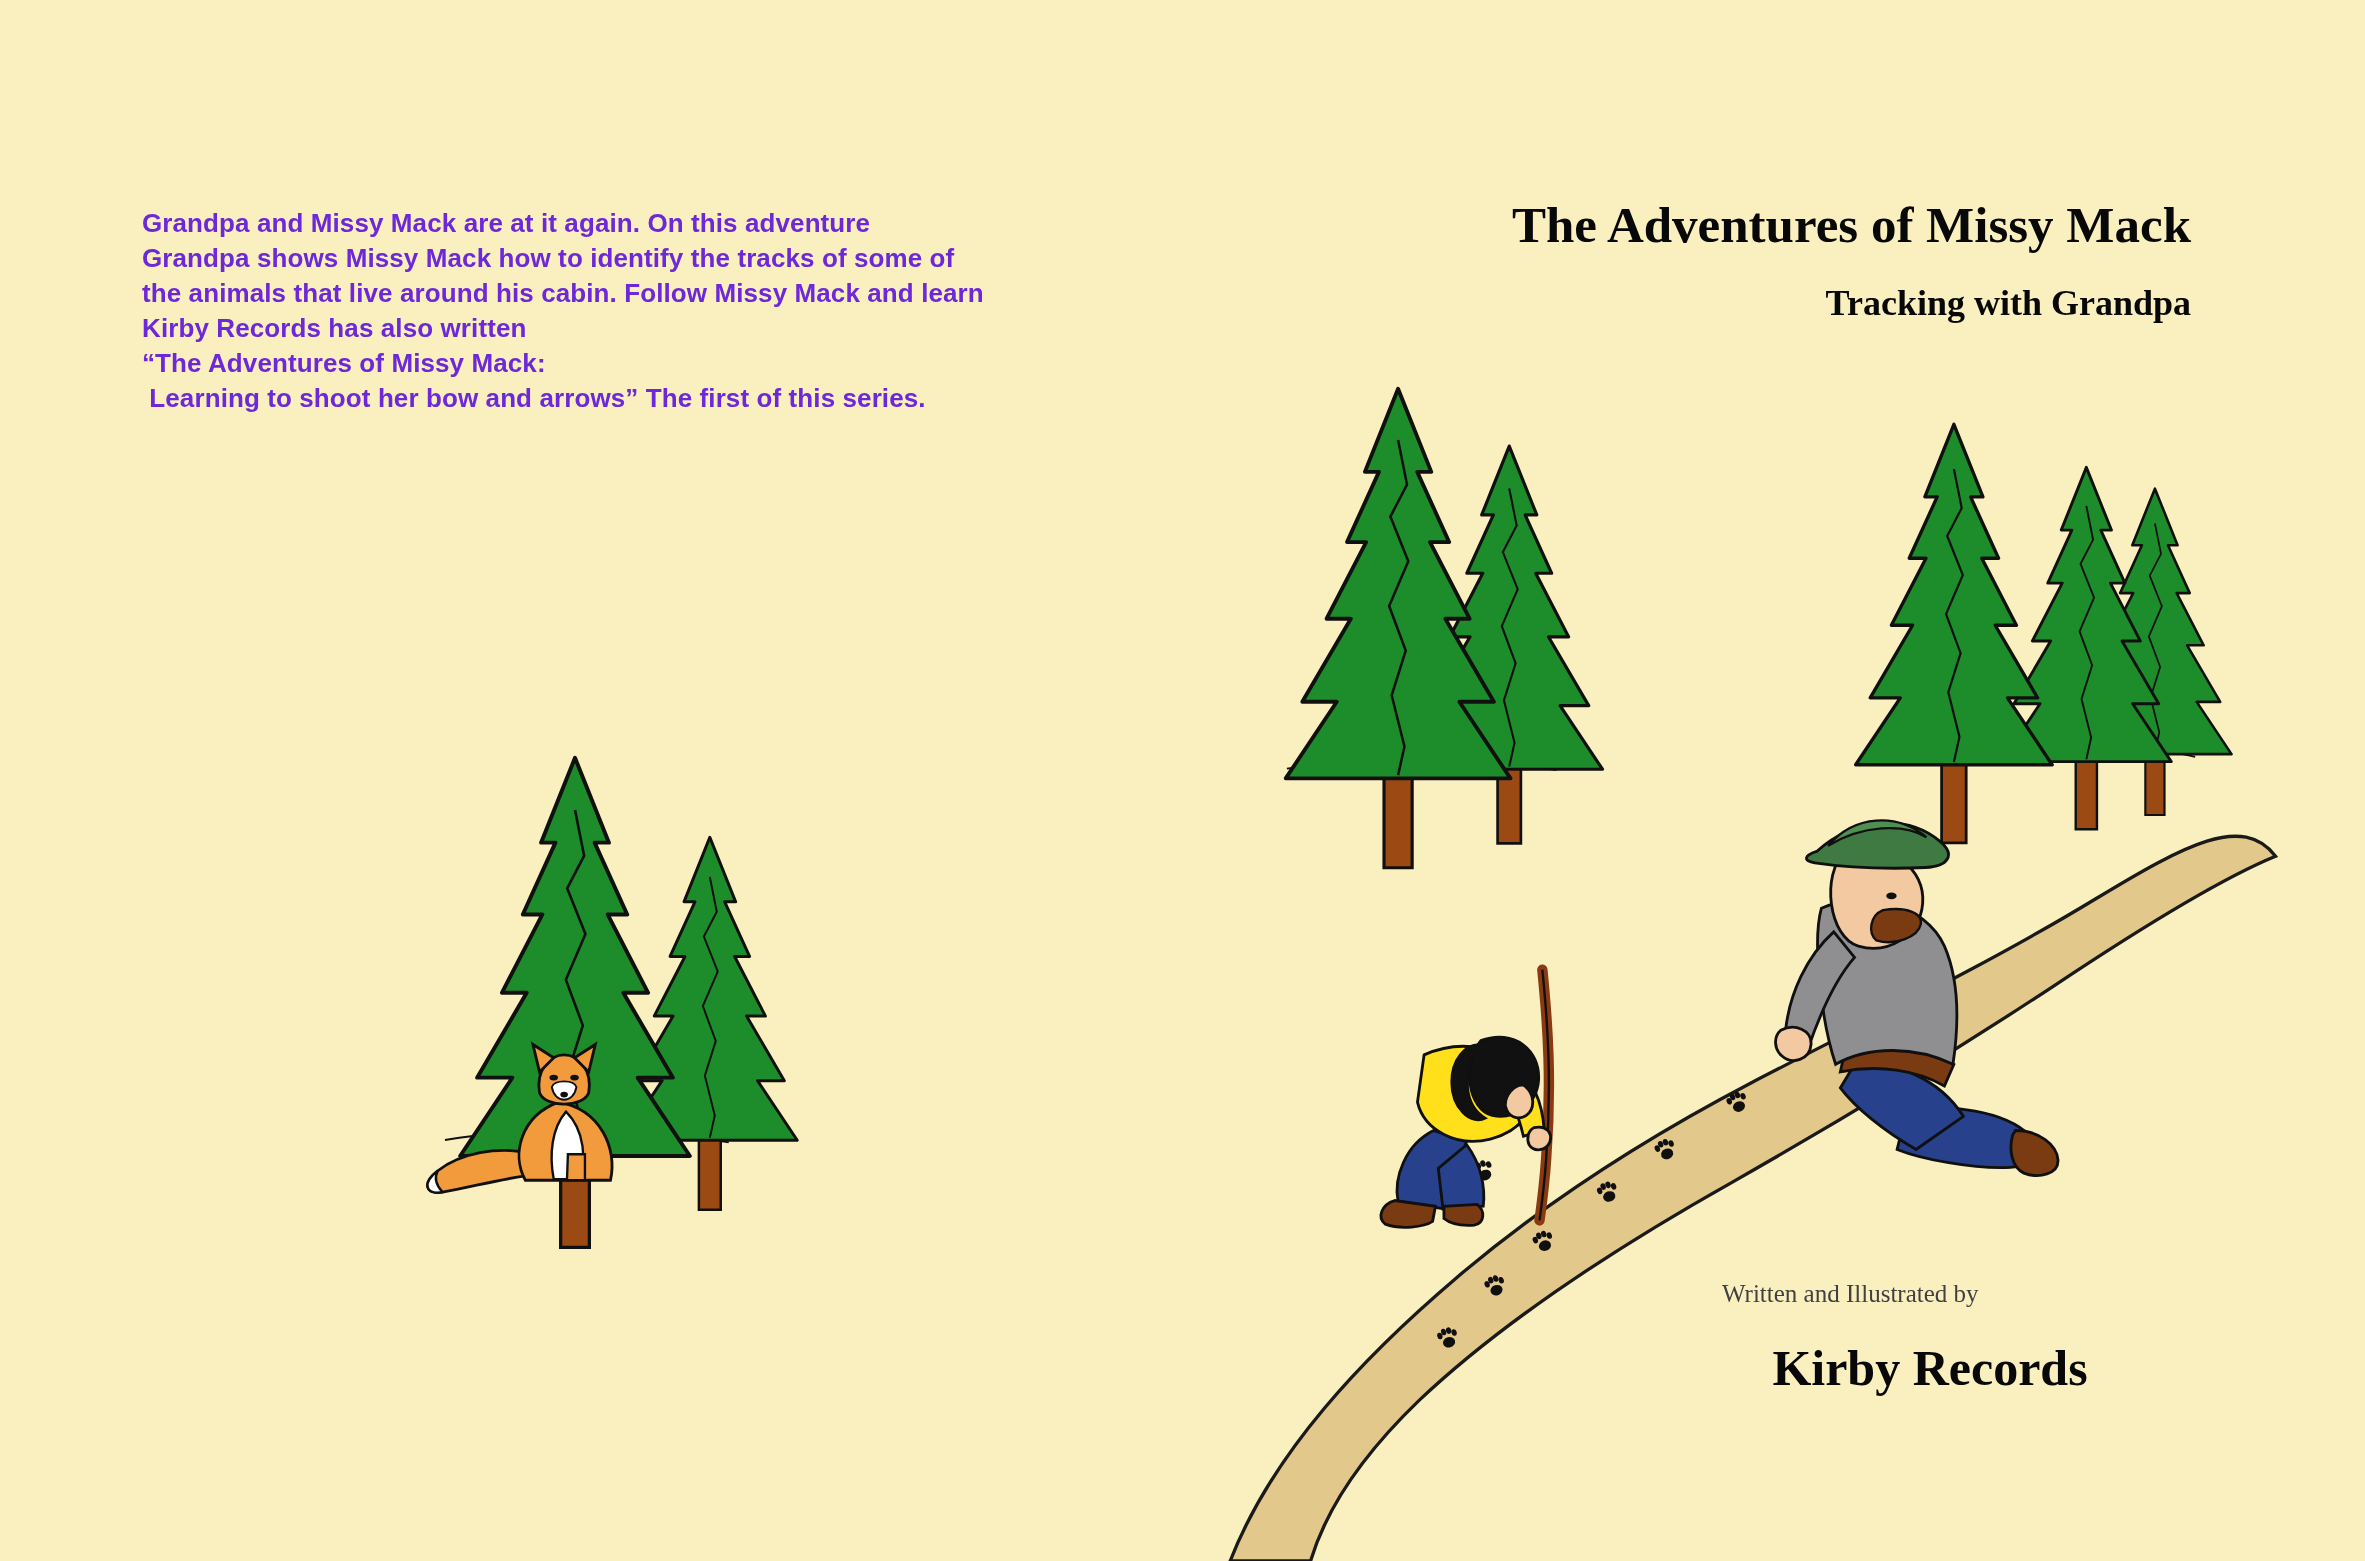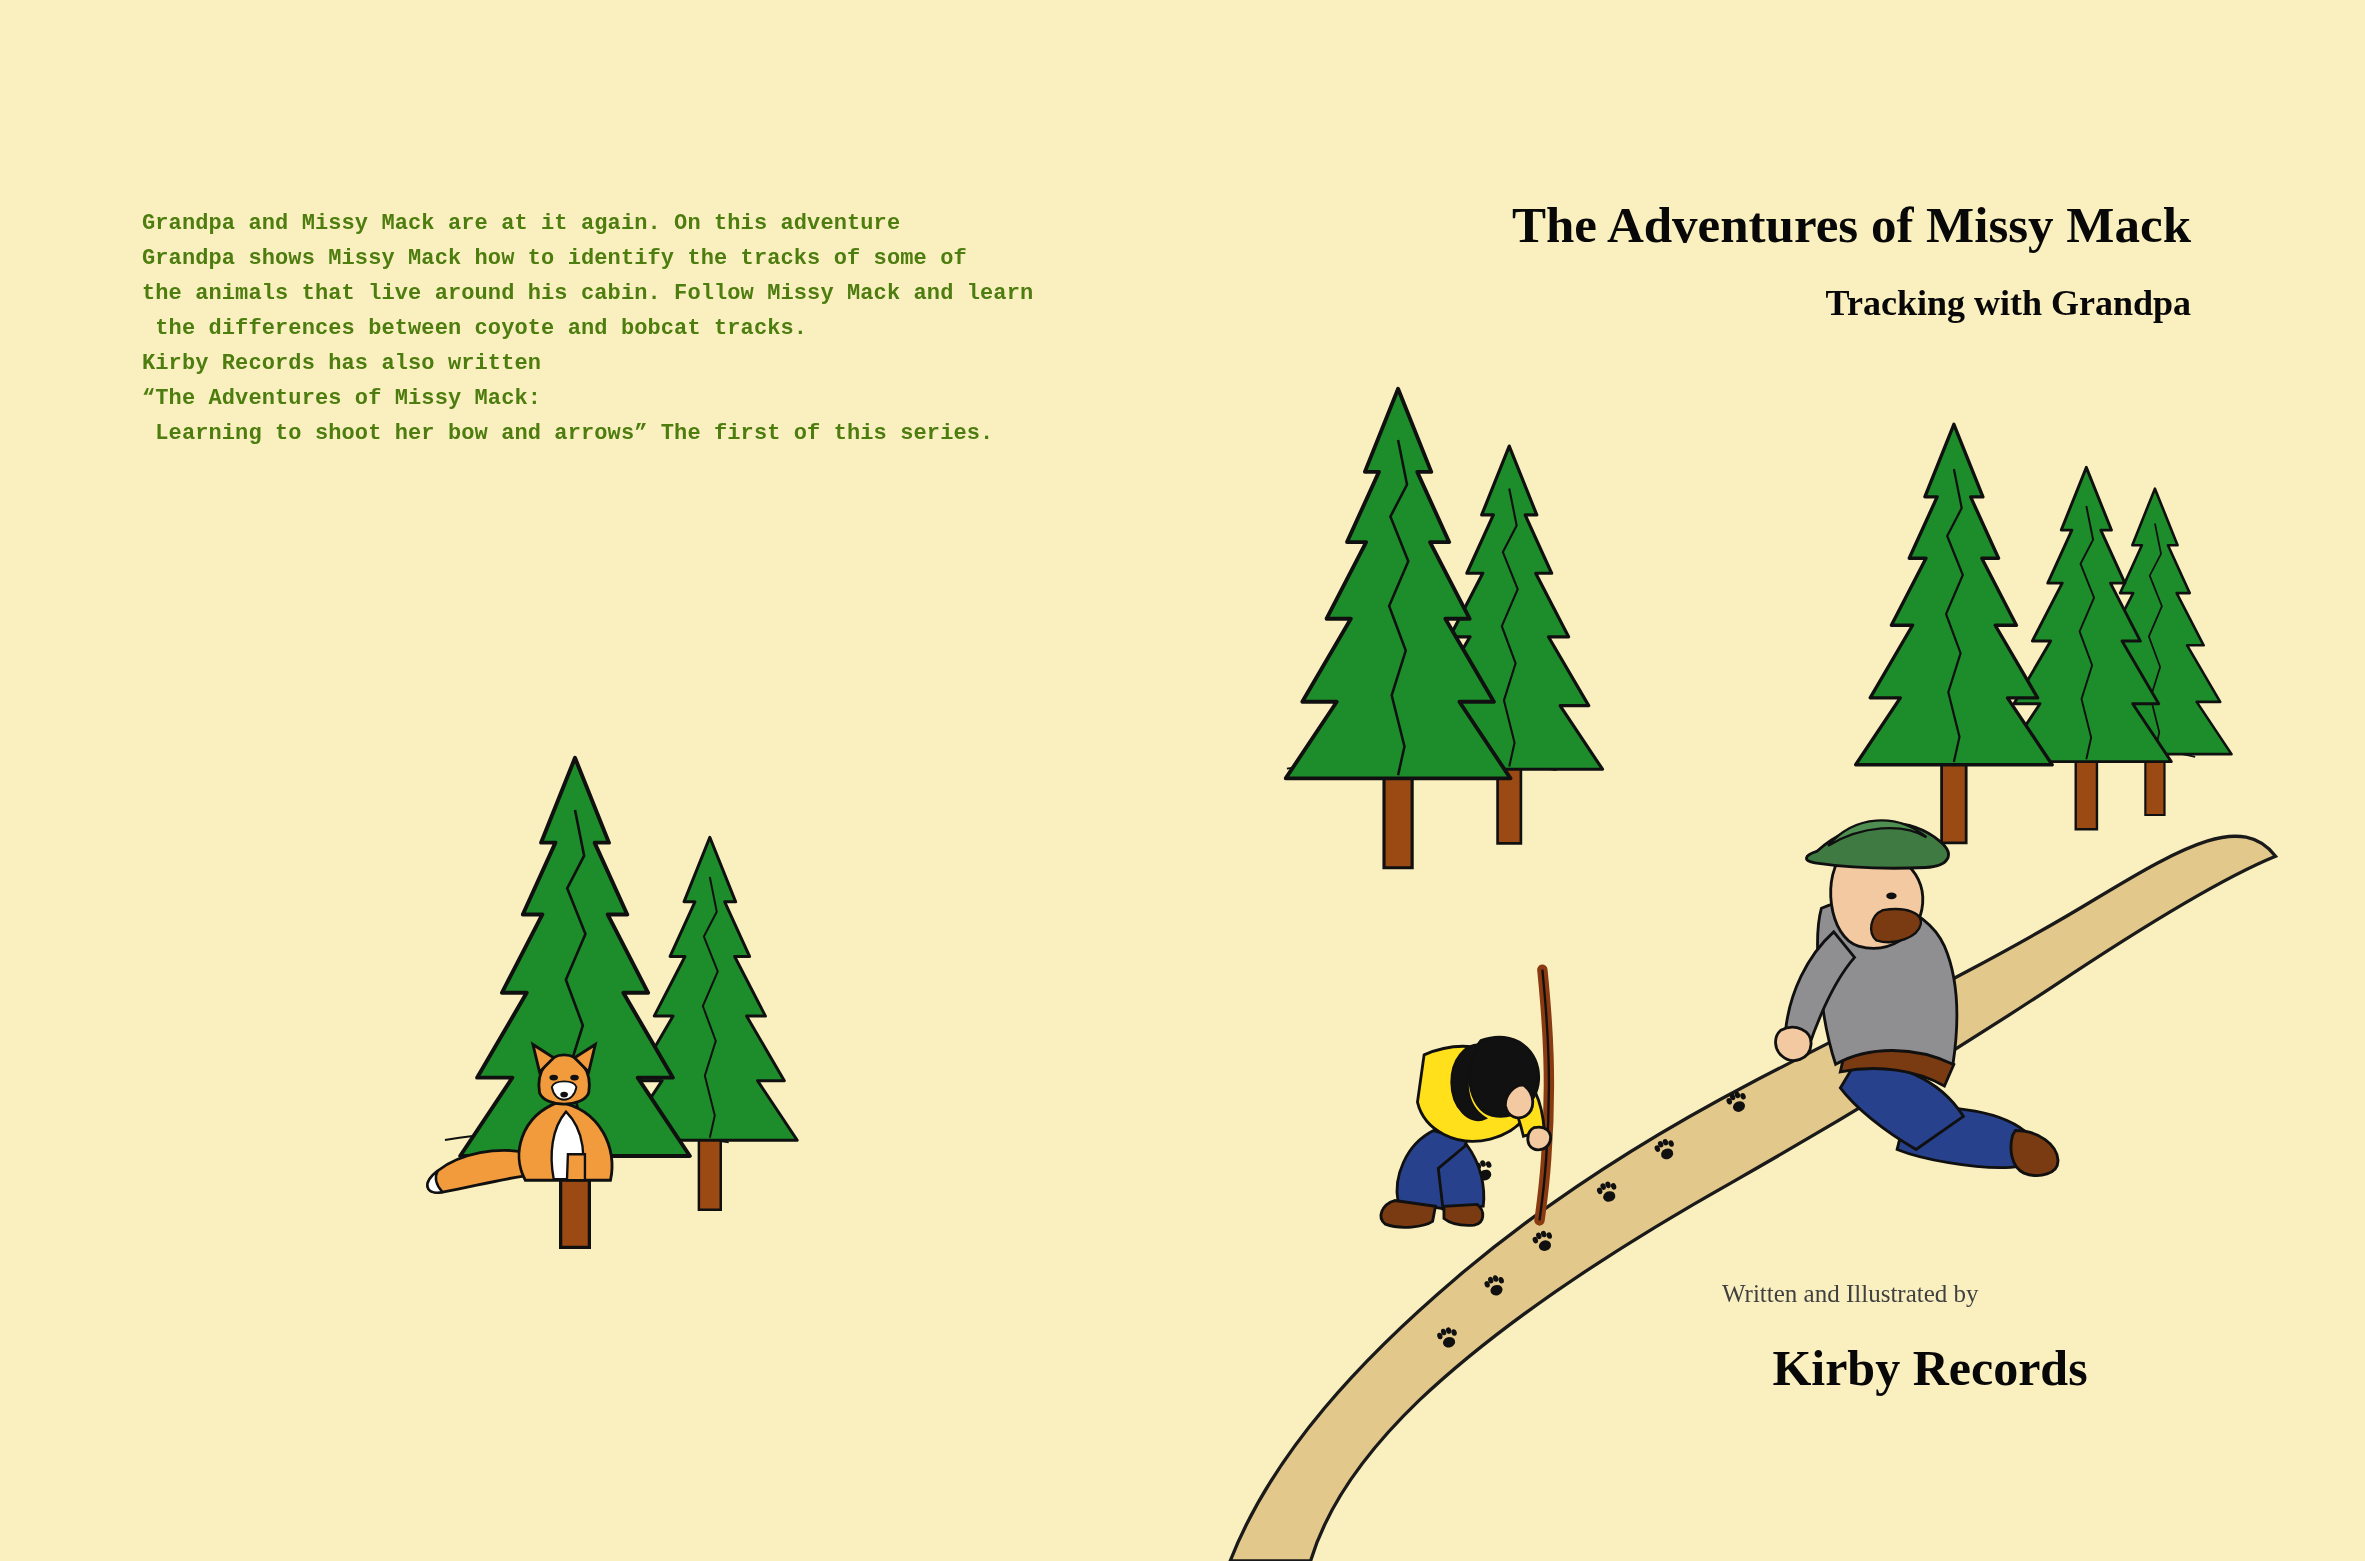--- a/index.html
+++ b/index.html
@@ -19,25 +19,25 @@
     height: 1561px;
     background: #faf0bf;
   }
 
   
   #blurb {
     position: absolute;
     left: 142px;
     top: 206px;
     width: 1017px;
-    font-family: Liberation Mono, monospace;
-    font-weight: bold;
-    font-size: 22px;
+    font-family: Liberation Sans, sans-serif;
+    font-weight: bold;
+    font-size: 26px;
     line-height: 35px;
-    color: #4d7c0f;
+    color: #6d28d9;
     letter-spacing: 0.1px;
   }
   #blurb .line { white-space: pre; }
 
   
   #front-title {
     position: absolute;
     left: 1320px;
     top: 199px;
     width: 871px;
@@ -264,21 +264,20 @@
                  C 20 -262 -70 -268 -124 -276 C -150 -280 -146 -292 -120 -300 Z" fill="#3f7a43" stroke="#101010" stroke-width="6"></path>
         <path d="M -96 -312 C -40 -378 50 -382 112 -330 C 64 -360 -24 -356 -96 -312 Z" fill="#4f8f52" stroke="#101010" stroke-width="5"></path>
       </g>
     </g>
   </svg>
 
   <div id="blurb">
     <div class="line">Grandpa and Missy Mack are at it again. On this adventure</div>
     <div class="line">Grandpa shows Missy Mack how to identify the tracks of some of</div>
     <div class="line">the animals that live around his cabin. Follow Missy Mack and learn</div>
-    <div class="line"> the differences between coyote and bobcat tracks.</div>
     <div class="line">Kirby Records has also written</div>
     <div class="line">“The Adventures of Missy Mack:</div>
     <div class="line"> Learning to shoot her bow and arrows” The first of this series.</div>
   </div>
 
   <div id="front-title">The Adventures of Missy Mack</div>
   <div id="front-subtitle">Tracking with Grandpa</div>
   <div id="credit-line">Written and Illustrated by</div>
   <div id="author-name">Kirby Records</div>
 

